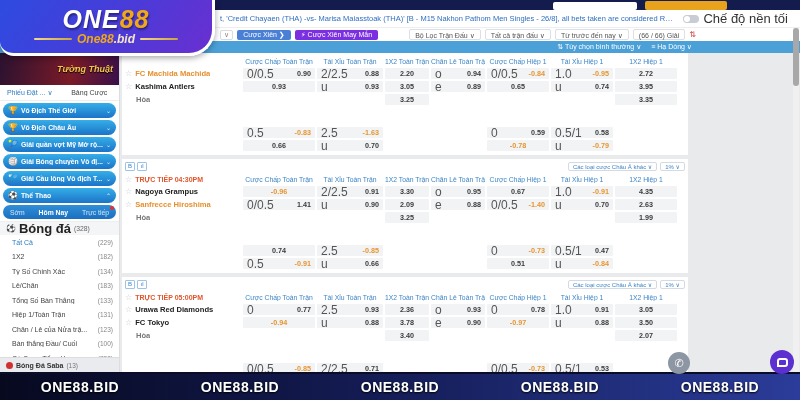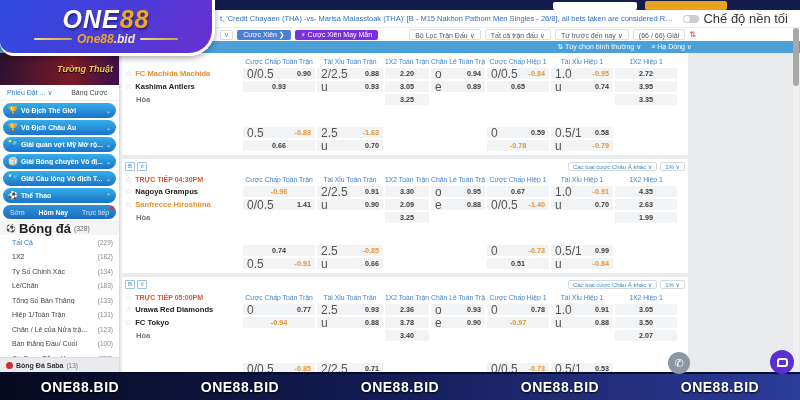--- a/index.html
+++ b/index.html
@@ -497,21 +497,21 @@
                 <span class="odd neg">-0.85</span>
               </div>
               <div class="cell blank"></div>
               <div class="cell blank"></div>
               <div class="cell">
                 <span class="line">0</span>
                 <span class="odd neg">-0.73</span>
               </div>
               <div class="cell">
                 <span class="line">0.5/1</span>
-                <span class="odd">0.99</span>
+                <span class="odd">0.47</span>
               </div>
               <div class="cell blank"></div>
             </div>
             <div class="grid mrow">
               <div class="namecell"></div>
               <div class="cell">
                 <span class="line">0.5</span>
                 <span class="odd neg">-0.91</span>
               </div>
               <div class="cell">

